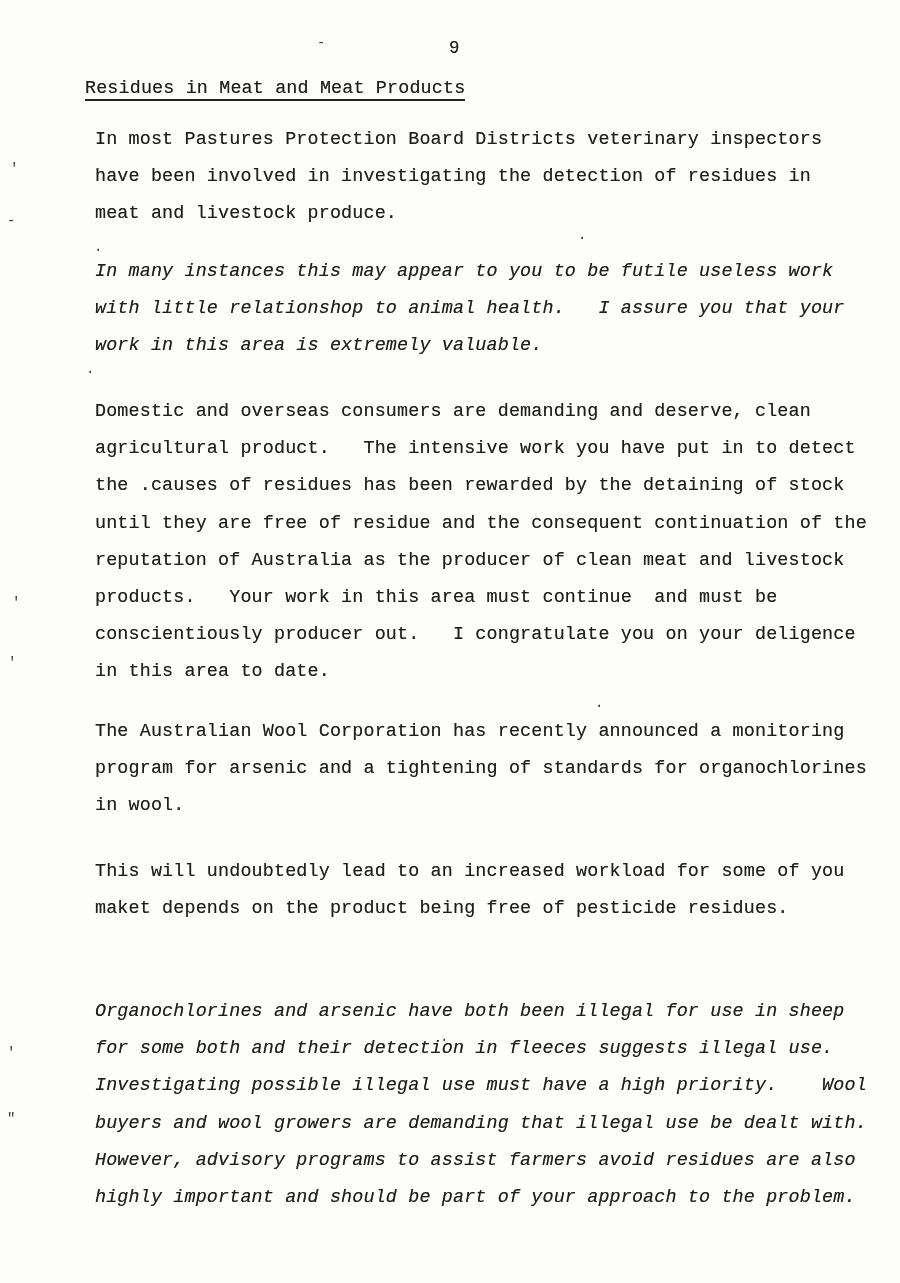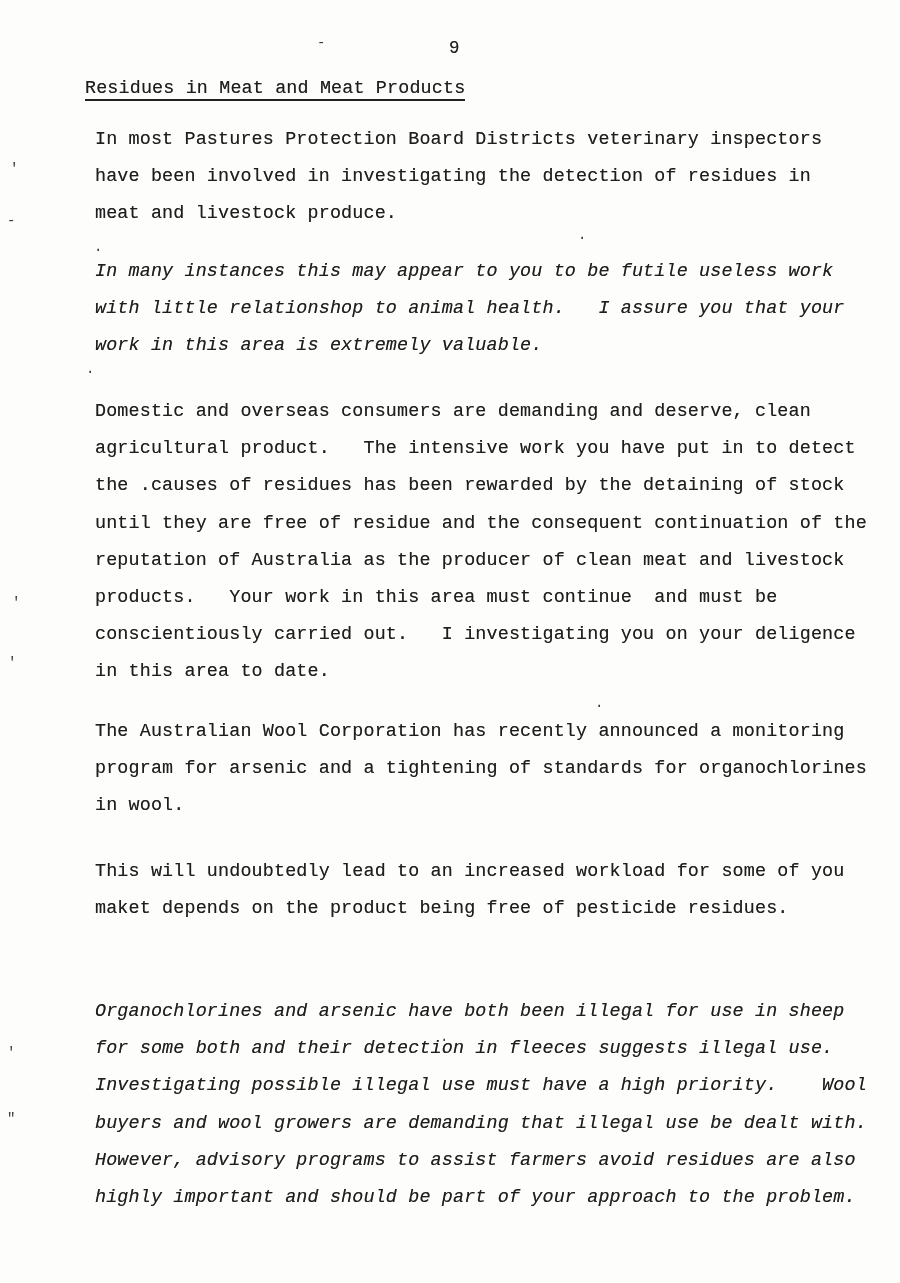--- a/index.html
+++ b/index.html
@@ -74,21 +74,21 @@
     <div class="line">work in this area is extremely valuable.</div>
   </div>
 
   <div class="para p3">
     <div class="line">Domestic and overseas consumers are demanding and deserve, clean</div>
     <div class="line">agricultural product.   The intensive work you have put in to detect</div>
     <div class="line">the .causes of residues has been rewarded by the detaining of stock</div>
     <div class="line">until they are free of residue and the consequent continuation of the</div>
     <div class="line">reputation of Australia as the producer of clean meat and livestock</div>
     <div class="line">products.   Your work in this area must continue  and must be</div>
-    <div class="line">conscientiously carried out.   I investigating you on your deligence</div>
+    <div class="line">conscientiously producer out.   I congratulate you on your deligence</div>
     <div class="line">in this area to date.</div>
   </div>
 
   <div class="para p4">
     <div class="line">The Australian Wool Corporation has recently announced a monitoring</div>
     <div class="line">program for arsenic and a tightening of standards for organochlorines</div>
     <div class="line">in wool.</div>
   </div>
 
   <div class="para p5">

